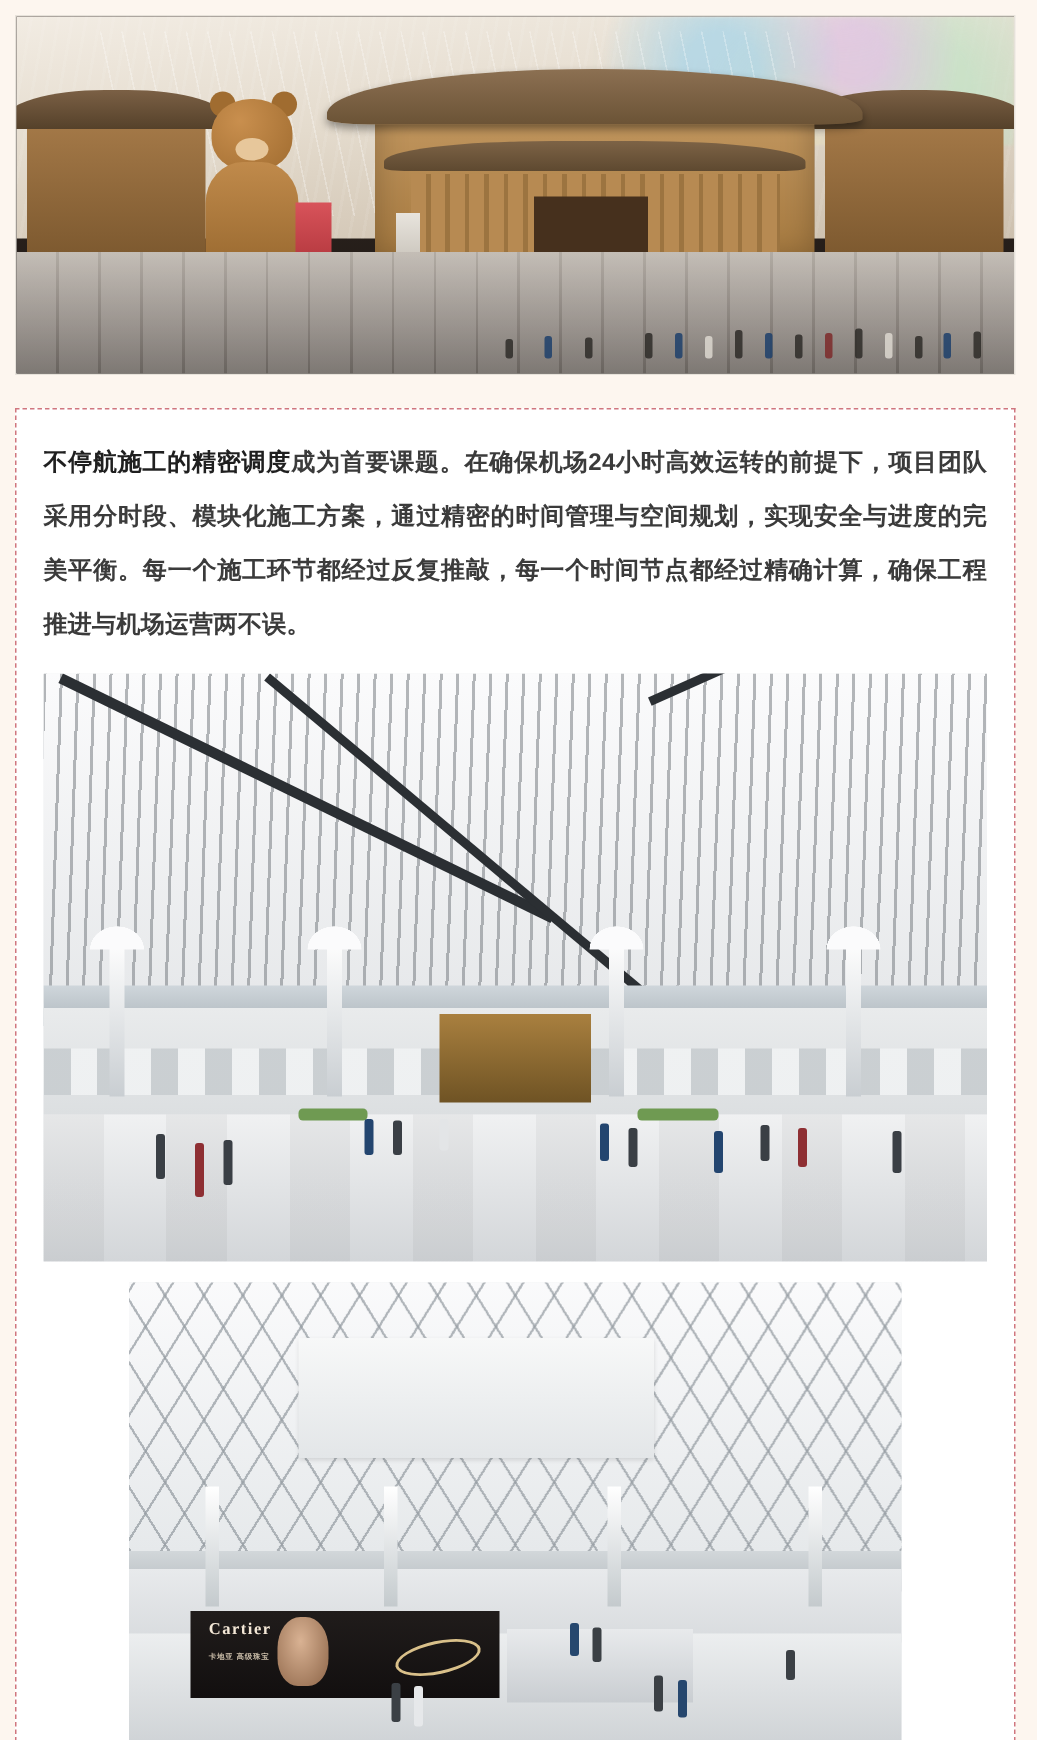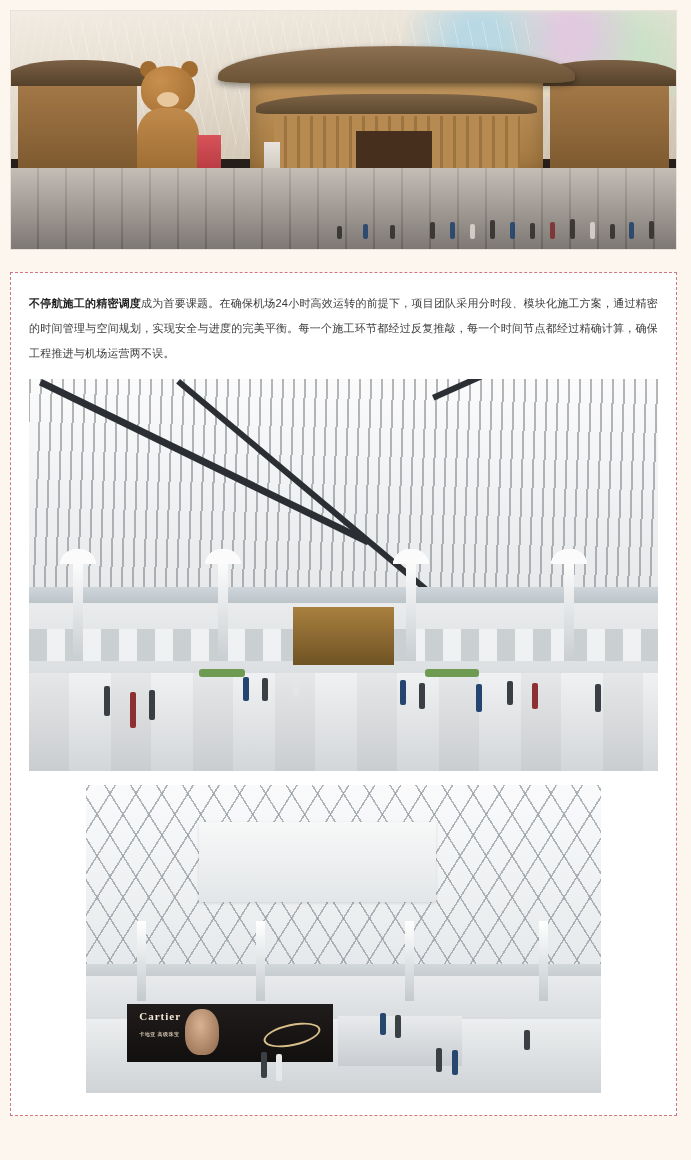--- a/index.html
+++ b/index.html
@@ -142,25 +142,26 @@
 
   
   .card {
     margin: 22px 14px 0 10px;
     border: 1px dashed #d0767e;
     background: #ffffff;
     padding: 18px 18px 22px 18px;
   }
   .para {
     color: #3b3b3b;
-    font-size: 11px;
+    font-size: 16px;
     line-height: 2.25;
     text-align: justify;
     margin: 0 0 6px 0;
     letter-spacing: .2px;
+    font-weight: bold;
   }
   .para b { color: #1f1f1f; }
 
   .fig { margin-top: 14px; font-weight: bold; }
   .fig.one { width: 100%; }
   .fig.two { width: 82%; margin-left: 9%; }
 
   
   .render1 {
     position: relative; width: 100%; height: 392px; overflow: hidden;

